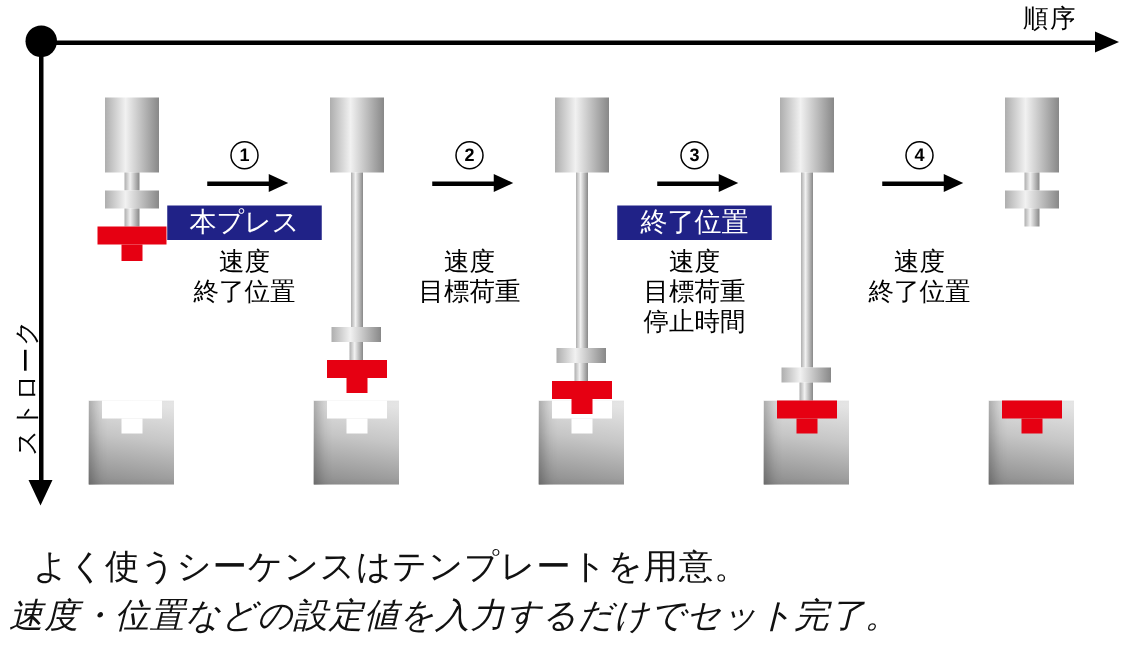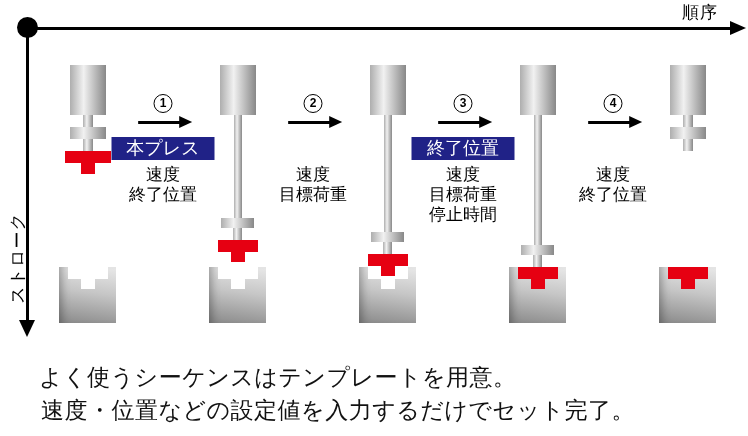--- a/index.html
+++ b/index.html
@@ -30,21 +30,21 @@
   .arrow{position:absolute;top:24px;left:50%;transform:translateX(-46%);width:54px;height:13px;}
   .arrow-line{position:absolute;left:0;top:5px;width:42px;height:3px;background:#000;}
   .arrow-head{position:absolute;right:0;top:0;width:0;height:0;border-left:13px solid #000;border-top:6.5px solid transparent;border-bottom:6.5px solid transparent;}
   .banner{
     position:absolute;top:45px;left:50%;transform:translateX(-50%);
     width:103px;height:23px;background:#202287;color:#ffffff;
     font-size:18px;line-height:23px;text-align:center;white-space:nowrap;
   }
   .params{position:absolute;top:73px;left:0;width:150px;text-align:center;font-size:17px;line-height:20px;}
   
-  .caption-line{font-size:23px;letter-spacing:0.5px;white-space:nowrap;color:#111;margin-left:17px;}
+  .caption-line{font-size:23px;letter-spacing:0.5px;white-space:nowrap;color:#111;}
 </style>
 </head>
 <body>
 
 <div id="canvas">
 
   <div class="abs axis-line" style="left:27px;top:26.5px;width:705px;height:3px;"></div>
   <div class="abs arrowhead-right" style="left:730px;top:21px;"></div>
   <div class="abs axis-label" style="right:30px;top:1px;">順序</div>
 
@@ -145,15 +145,15 @@
       <div class="arrow-line"></div>
       <div class="arrow-head"></div>
     </div>
     <div class="params">
       <div>速度</div>
       <div>終了位置</div>
     </div>
   </div>
 
   <div class="abs caption-line" style="left:22px;top:362px;">よく使うシーケンスはテンプレートを用意。</div>
-  <div class="abs caption-line" style="left:24px;top:395px;">速度・位置などの設定値を入力するだけでセット完了。</div>
+  <div class="abs caption-line" style="left:6px;top:395px;font-style:italic;">速度・位置などの設定値を入力するだけでセット完了。</div>
 
 </div>
 
 </body></html>

